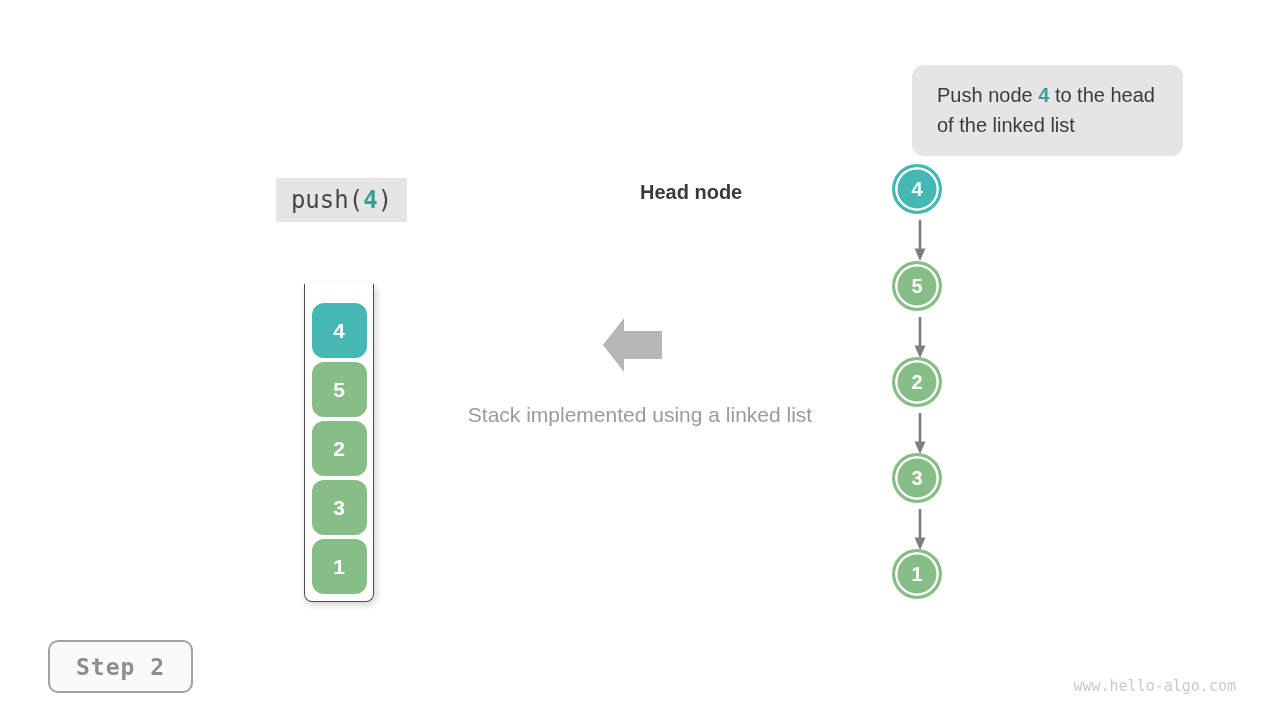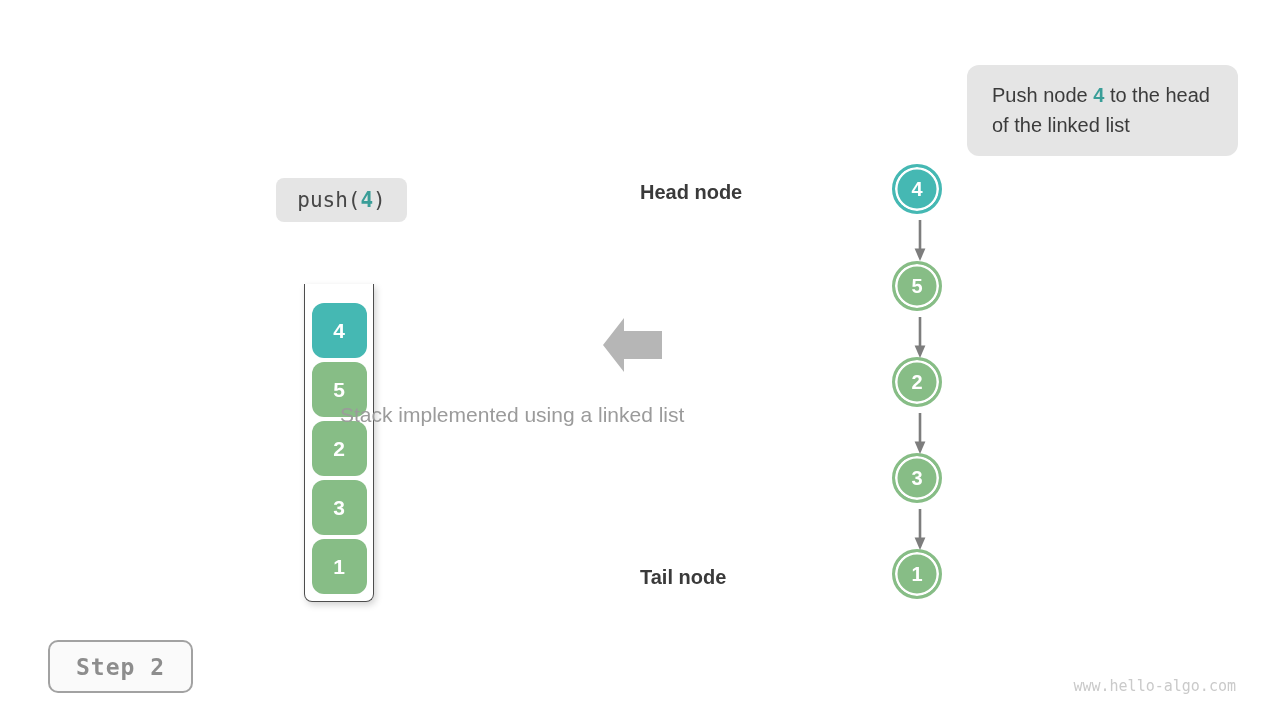--- a/index.html
+++ b/index.html
@@ -14,34 +14,34 @@
   }
   *{margin:0;padding:0;box-sizing:border-box;}
   html,body{background:#fff;}
   body{font-family:"Liberation Sans",sans-serif;}
   .canvas{
     position:relative;width:1280px;height:720px;background:#ffffff;overflow:hidden;
   }
 
   
   .callout{
-    position:absolute;left:967px;top:65px;width:271px;height:91px;
+    position:absolute;left:912px;top:65px;width:271px;height:91px;
     background:var(--label-bg);border-radius:12px;
     padding:15px 18px 0 25px;
     font-size:20px;line-height:30px;color:var(--dark-text);
   }
   .hl{color:var(--text-teal);font-weight:bold;}
 
   
   .op-label{
     position:absolute;left:276px;top:178px;width:131px;height:44px;
-    background:var(--label-bg);border-radius:8px;
+    background:var(--label-bg);border-radius:1px;
     display:flex;align-items:center;justify-content:center;
     font-family:"DejaVu Sans Mono","Liberation Mono",monospace;
-    font-size:21px;color:#474747;
+    font-size:24px;color:#474747;
   }
 
   
   .stack-container{
     position:absolute;left:304px;top:284px;width:70px;height:318px;
     border-left:1.5px solid #4d4d4d;border-right:1.5px solid #4d4d4d;border-bottom:1.5px solid #4d4d4d;
     border-radius:0 0 8px 8px;
     box-shadow:2px 3px 7px rgba(0,0,0,0.18);
     display:flex;flex-direction:column;align-items:center;
     padding-top:19px;gap:4px;
@@ -53,21 +53,21 @@
     display:flex;align-items:center;justify-content:center;
   }
   .block.highlight{background:var(--highlight-teal);}
 
   
   .big-arrow{position:absolute;left:603px;top:318px;}
   .big-arrow polygon{fill:var(--block-arrow-gray);}
 
   
   .caption{
-    position:absolute;left:340px;top:403px;width:600px;
+    position:absolute;left:340px;top:403px;width:600px;text-align:center;
     font-size:21px;color:var(--caption-gray);
   }
 
   
   .node{
     position:absolute;left:892px;width:50px;height:50px;border-radius:50%;
     border:3px solid var(--node-green);background:var(--node-green);
     box-shadow:inset 0 0 0 2.5px #ffffff;
     color:#fff;font-size:20px;font-weight:bold;
     display:flex;align-items:center;justify-content:center;
@@ -127,21 +127,20 @@
     <div class="block">1</div>
   </div>
 
   <svg class="big-arrow" width="59" height="54" viewBox="0 0 59 54">
     <polygon points="0,27 21,0 21,13 59,13 59,41 21,41 21,54"></polygon>
   </svg>
 
   <div class="caption">Stack implemented using a linked list</div>
 
   <div class="side-label head">Head node</div>
-  <div class="side-label tail">Tail node</div>
 
   <div class="node highlight node-4">4</div>
   <div class="node node-5">5</div>
   <div class="node node-2">2</div>
   <div class="node node-3">3</div>
   <div class="node node-1">1</div>
 
   <svg class="connector conn-1" width="14" height="41" viewBox="0 0 14 41">
     <line x1="7" y1="0" x2="7" y2="30"></line>
       <polygon points="1.6,28.5 12.4,28.5 7,41"></polygon>

